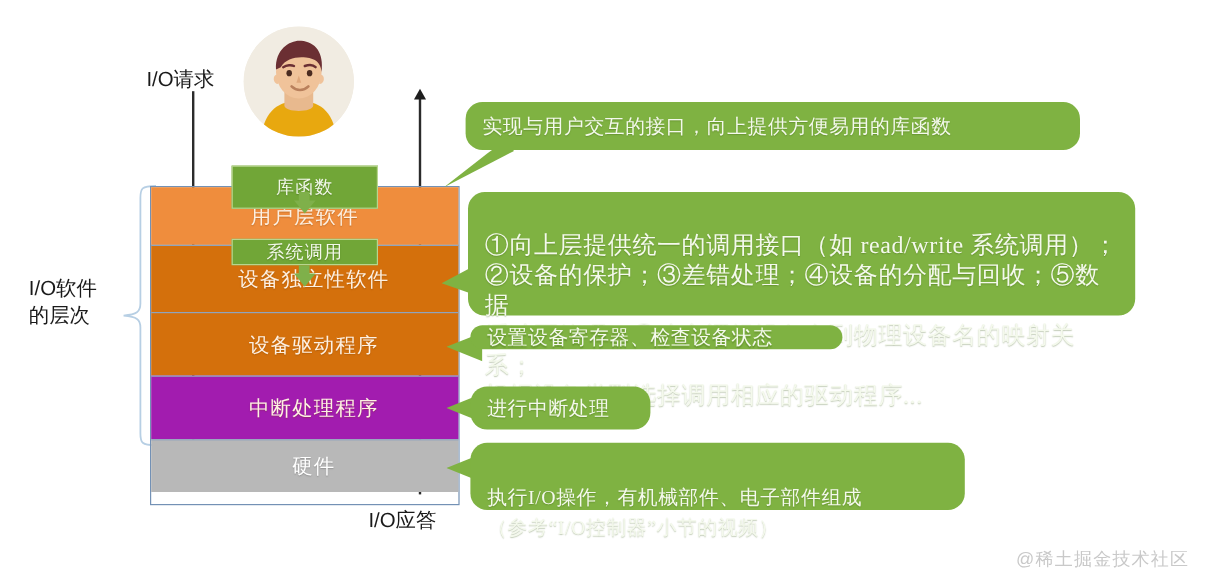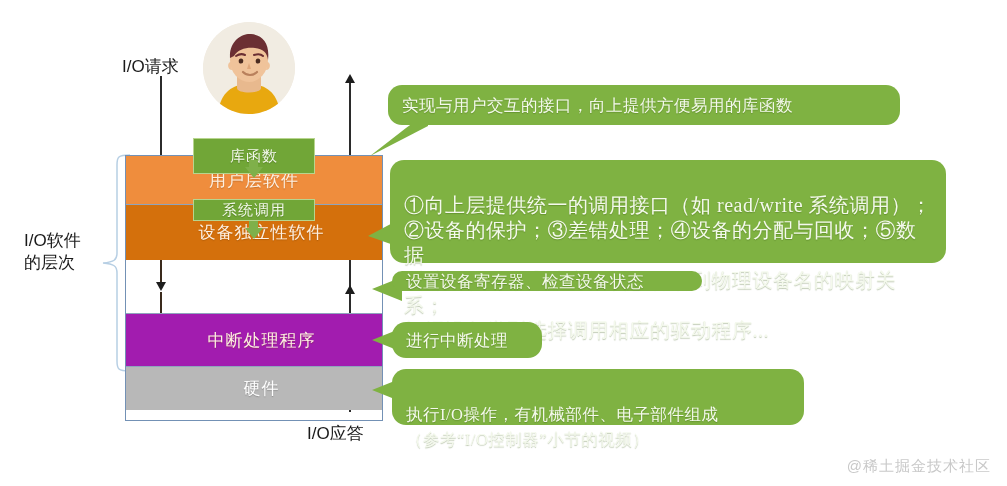--- a/index.html
+++ b/index.html
@@ -171,20 +171,23 @@
   <div class="ahead-up" style="left:345px;top:285px;"></div>
   <div class="ahead-up" style="left:345px;top:338px;"></div>
 
   <div id="stack">
     <div class="layer" style="top:0;height:48px;background:#ef8d3d;">
       <span>用户层软件</span>
     </div>
     <div class="layer sep" style="top:48px;height:56px;background:#d4700c;">
       <span>设备独立性软件</span>
     </div>
+    <div class="layer sep" style="top:104px;height:53px;background:#d4700c;">
+      <span>设备驱动程序</span>
+    </div>
     <div class="layer sep" style="top:157px;height:53px;background:#a21caf;">
       <span>中断处理程序</span>
     </div>
     <div class="layer sep hw" style="top:210px;height:44px;background:#b8b8b8;">
       <span>硬件</span>
     </div>
   </div>
 
   <div class="chip" style="left:193px;top:138px;width:122px;height:36px;">
     <span>库函数</span>

